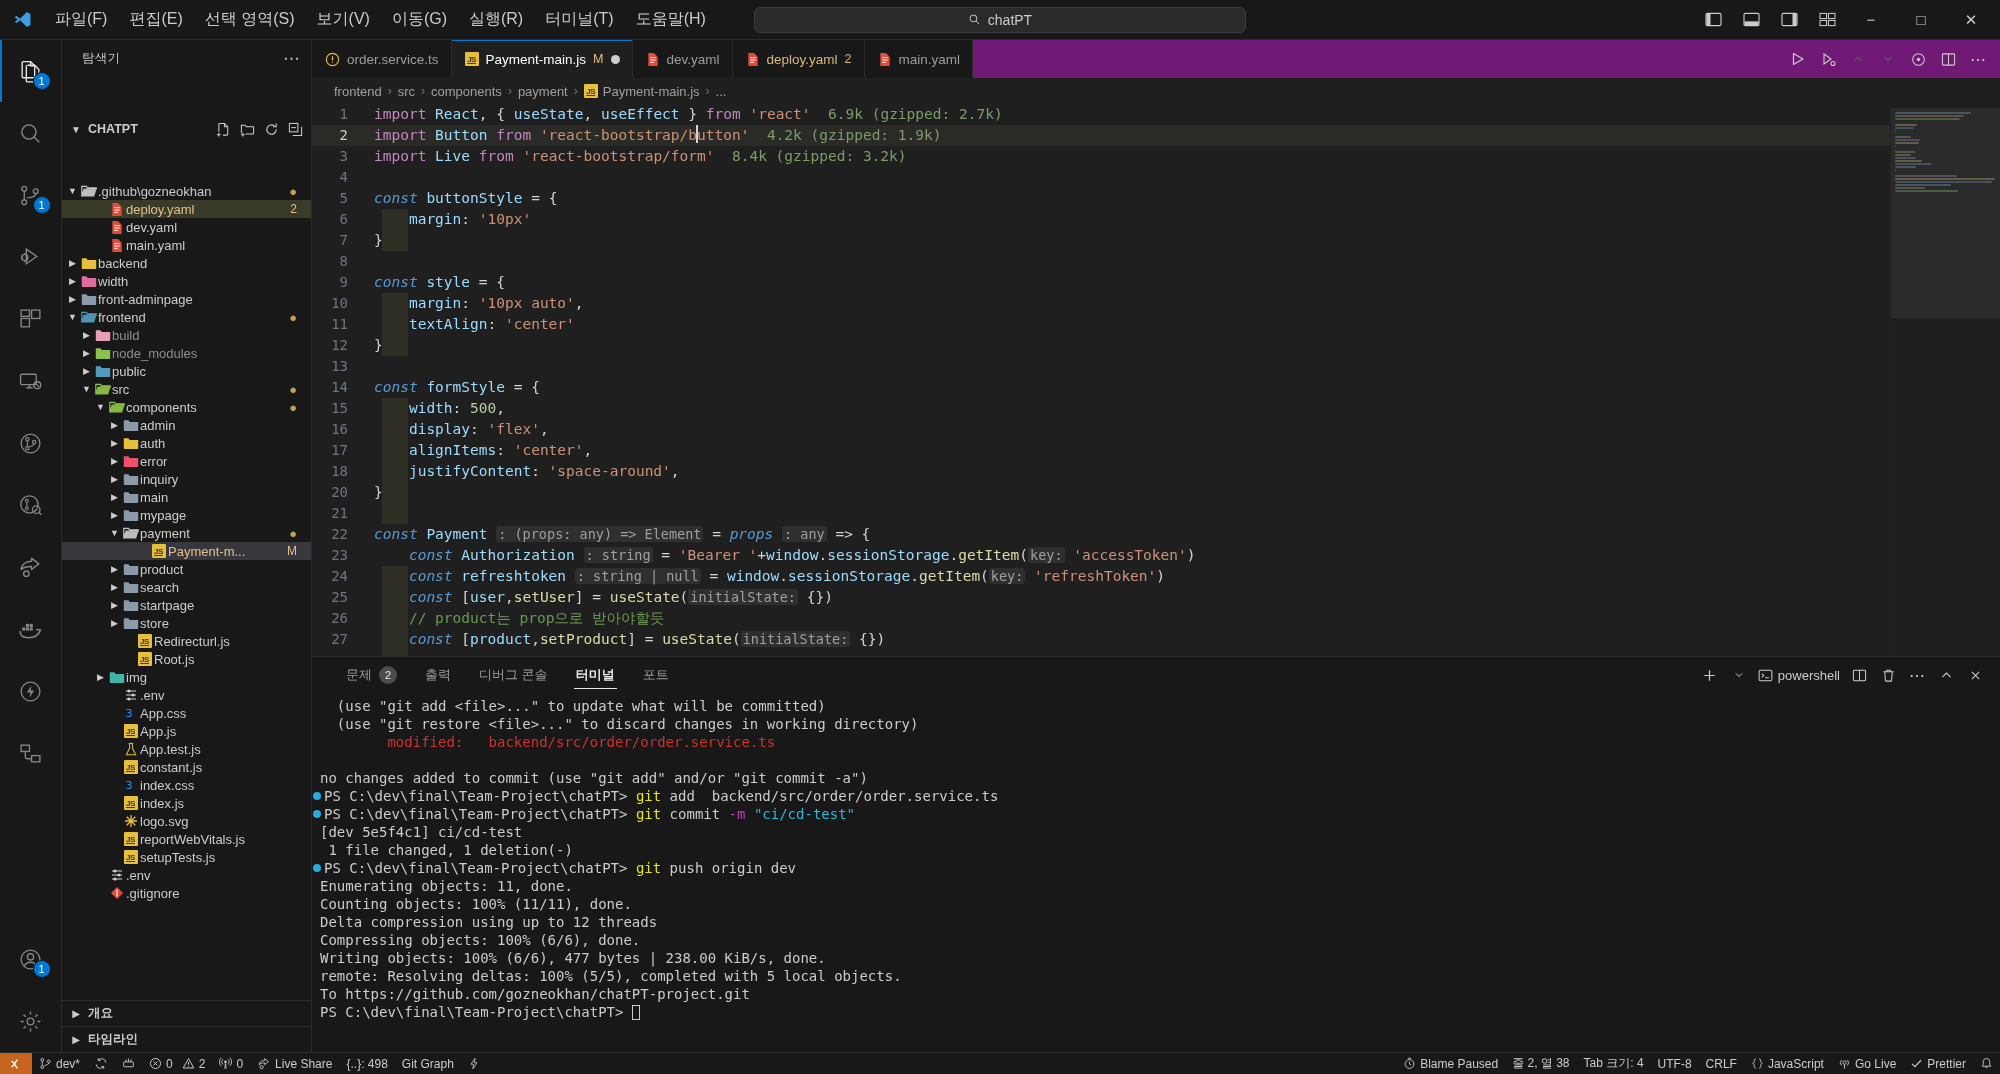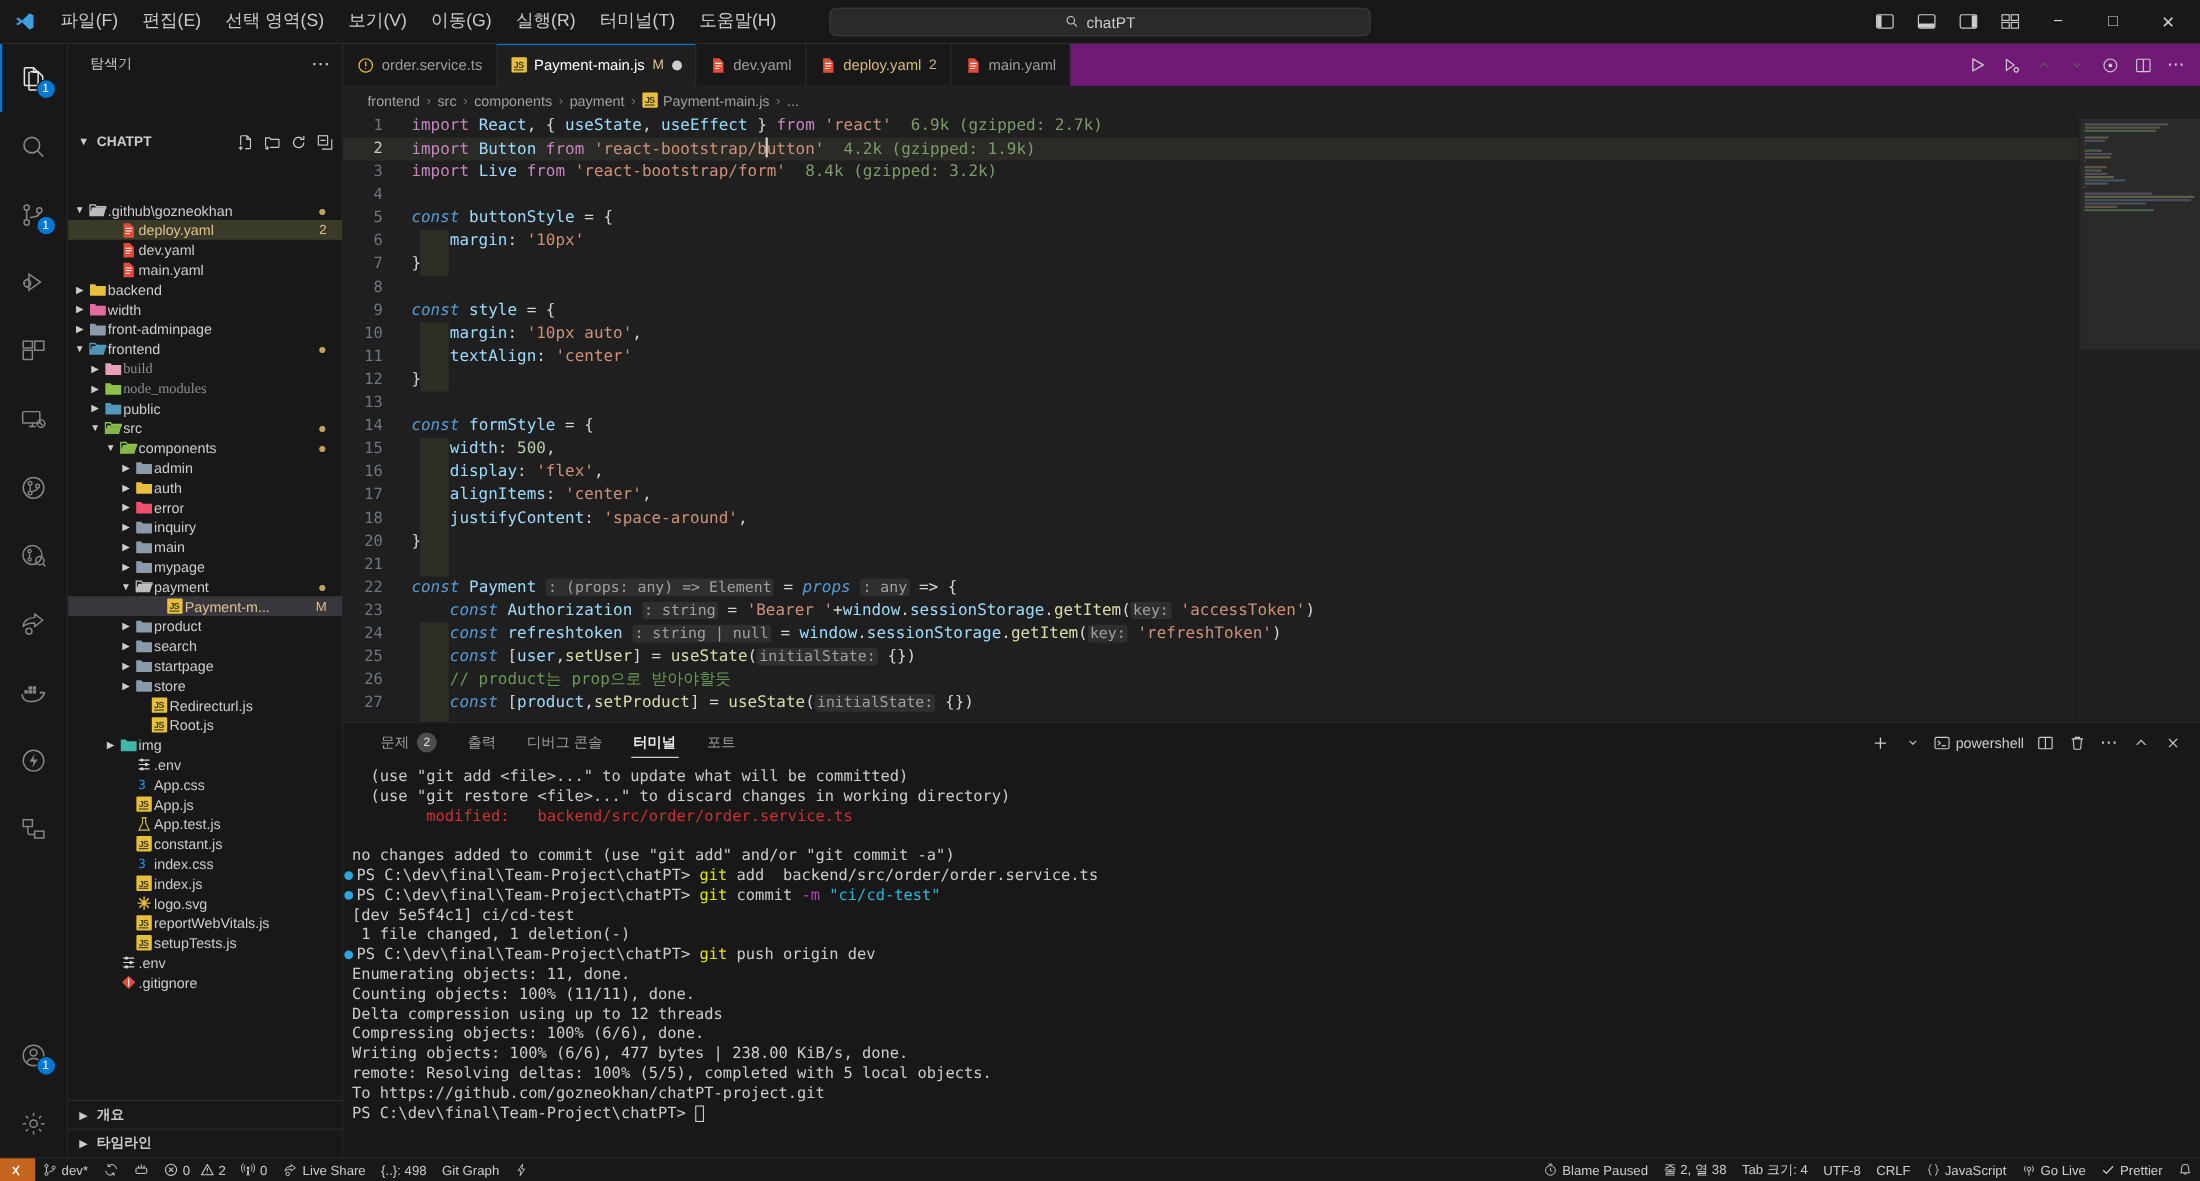--- a/index.html
+++ b/index.html
@@ -80,21 +80,21 @@
   }
   .row.selected { background: #37373d; }
   .row.highlight { background: #3a3a28; }
   .row .twisty { width: 13px; flex: none; text-align: center; font-size: 9px; color: #cccccc; }
   .row .ficon { width: 19px; flex: none; display: flex; align-items: center; justify-content: center; }
   .row .lbl { overflow: hidden; text-overflow: ellipsis; }
   .row .badge-count { margin-left: auto; padding-right: 14px; font-size: 12px; }
   .row .mdot { margin-left: auto; padding-right: 14px; font-size: 13px; color: #c5a05a; }
   .row .mmark { margin-left: auto; padding-right: 14px; font-size: 12px; color: #e2c08d; }
   .row.mod .lbl { color: #e2c08d; }
-  .row.dim .lbl { color: #8e8e8e; font-family: Liberation Serif, serif; }
+  .row.dim .lbl { color: #8e8e8e; }
   .sb-bottom { flex: none; }
   .sb-collapsed {
     height: 26px; display: flex; align-items: center; gap: 4px; padding-left: 6px;
     color: #cccccc; font-size: 12.5px; font-weight: bold; border-top: 1px solid #2b2b2b; cursor: pointer;
   }
   .sb-collapsed .chev { width: 16px; text-align: center; font-size: 10px; font-weight: normal; }
   .ic-js {
     width: 14px; height: 14px; background: #e8bf3c; border-radius: 1px; color: #3a3a1a;
     font-size: 8px; font-weight: bold; display: flex; align-items: center; justify-content: center;
     font-family: "Liberation Sans", sans-serif; letter-spacing: -.5px; text-decoration: underline;

